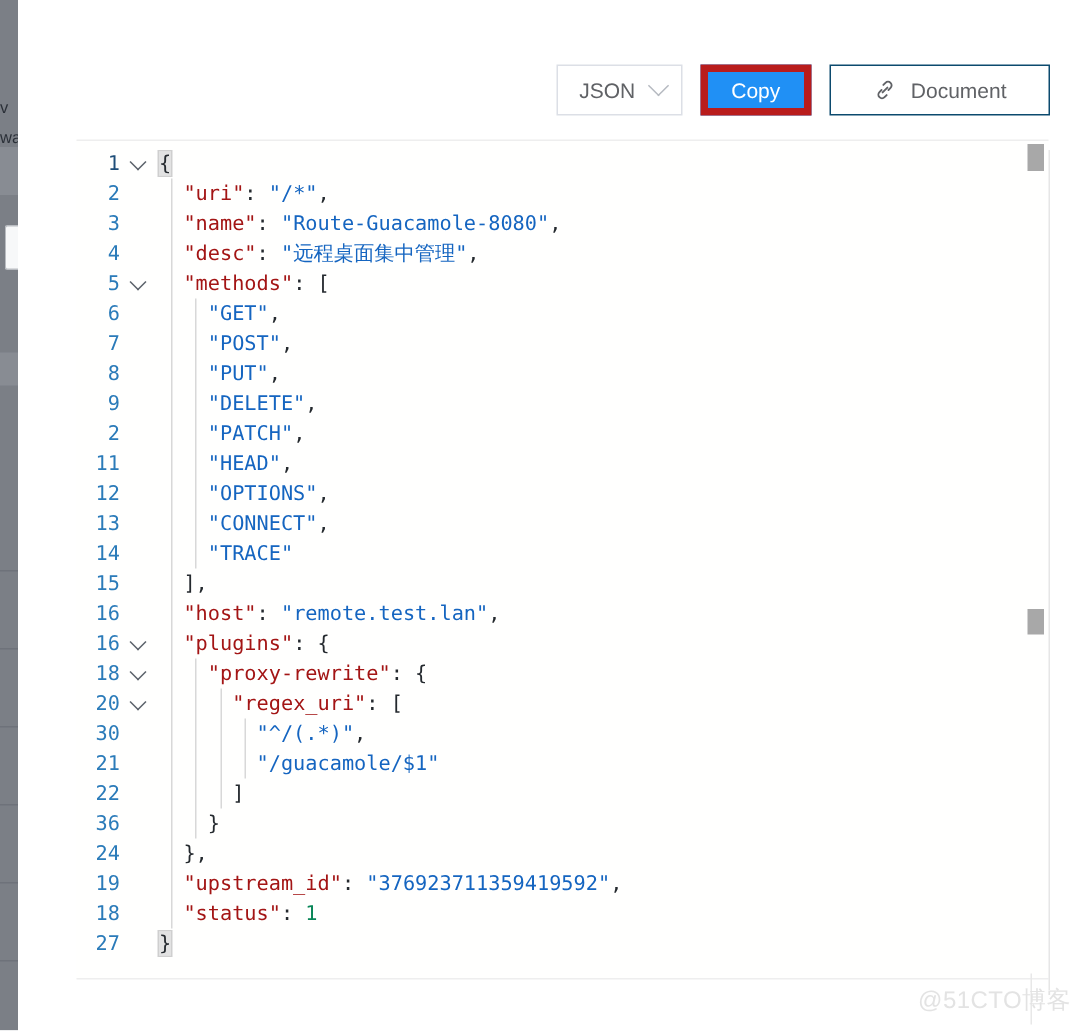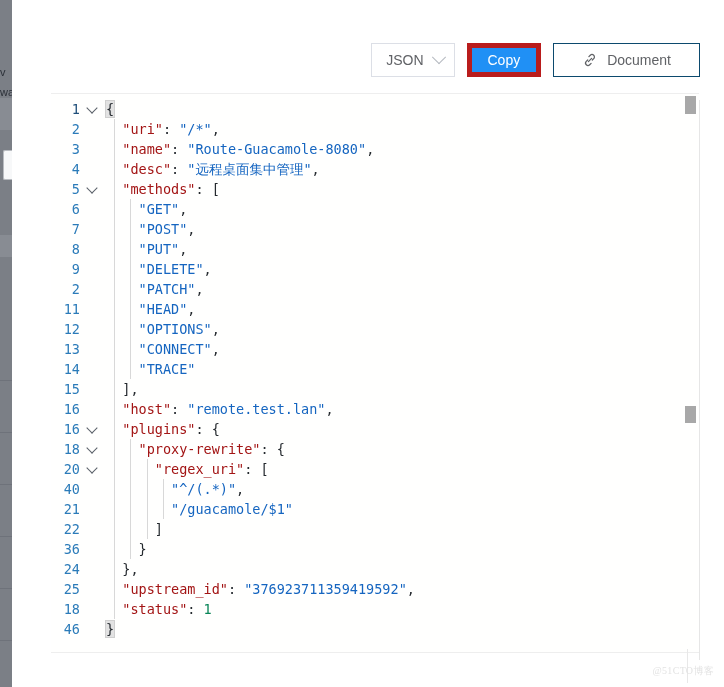--- a/index.html
+++ b/index.html
@@ -225,23 +225,23 @@
     width: 1px;
     height: 560px;
     background: #e6e6e6;
   }
 
   
   .watermark {
     position: absolute;
     right: 10px;
     bottom: 9px;
-    font-size: 10px;
+    font-size: 16px;
     color: #e3e3e3;
-    font-family: Liberation Serif, serif;
+    font-family: Liberation Sans, sans-serif;
     letter-spacing: 0.3px;
     user-select: none;
   }
   .wm-divider {
     position: absolute;
     right: 36px;
     bottom: 4px;
     width: 1px;
     height: 34px;
     background: #e8e8e8;
@@ -310,28 +310,28 @@
             <div class="ln-row"><span class="ln-num">2</span></div>
             <div class="ln-row"><span class="ln-num">11</span></div>
             <div class="ln-row"><span class="ln-num">12</span></div>
             <div class="ln-row"><span class="ln-num">13</span></div>
             <div class="ln-row"><span class="ln-num">14</span></div>
             <div class="ln-row"><span class="ln-num">15</span></div>
             <div class="ln-row"><span class="ln-num">16</span></div>
             <div class="ln-row"><span class="ln-num">16</span><span class="fold"></span></div>
             <div class="ln-row"><span class="ln-num">18</span><span class="fold"></span></div>
             <div class="ln-row"><span class="ln-num">20</span><span class="fold"></span></div>
-            <div class="ln-row"><span class="ln-num">40</span></div>
+            <div class="ln-row"><span class="ln-num">30</span></div>
             <div class="ln-row"><span class="ln-num">21</span></div>
             <div class="ln-row"><span class="ln-num">22</span></div>
             <div class="ln-row"><span class="ln-num">36</span></div>
             <div class="ln-row"><span class="ln-num">24</span></div>
-            <div class="ln-row"><span class="ln-num">25</span></div>
+            <div class="ln-row"><span class="ln-num">19</span></div>
             <div class="ln-row"><span class="ln-num">18</span></div>
-            <div class="ln-row"><span class="ln-num">46</span></div>
+            <div class="ln-row"><span class="ln-num">27</span></div>
           </div>
         <div class="code-area" id="code-area">
             <div class="code-row"><span></span><span class="tok-brace bracket-hl">{</span></div>
             <div class="code-row"><span>  </span><span class="tok-key">"uri"</span><span class="tok-punct">: </span><span class="tok-str">"/*"</span><span class="tok-punct">,</span></div>
             <div class="code-row"><span>  </span><span class="tok-key">"name"</span><span class="tok-punct">: </span><span class="tok-str">"Route-Guacamole-8080"</span><span class="tok-punct">,</span></div>
             <div class="code-row"><span>  </span><span class="tok-key">"desc"</span><span class="tok-punct">: </span><span class="tok-str">"远程桌面集中管理"</span><span class="tok-punct">,</span></div>
             <div class="code-row"><span>  </span><span class="tok-key">"methods"</span><span class="tok-punct">: </span><span class="tok-brace">[</span></div>
             <div class="code-row"><span>    </span><span class="tok-str">"GET"</span><span class="tok-punct">,</span></div>
             <div class="code-row"><span>    </span><span class="tok-str">"POST"</span><span class="tok-punct">,</span></div>
             <div class="code-row"><span>    </span><span class="tok-str">"PUT"</span><span class="tok-punct">,</span></div>

